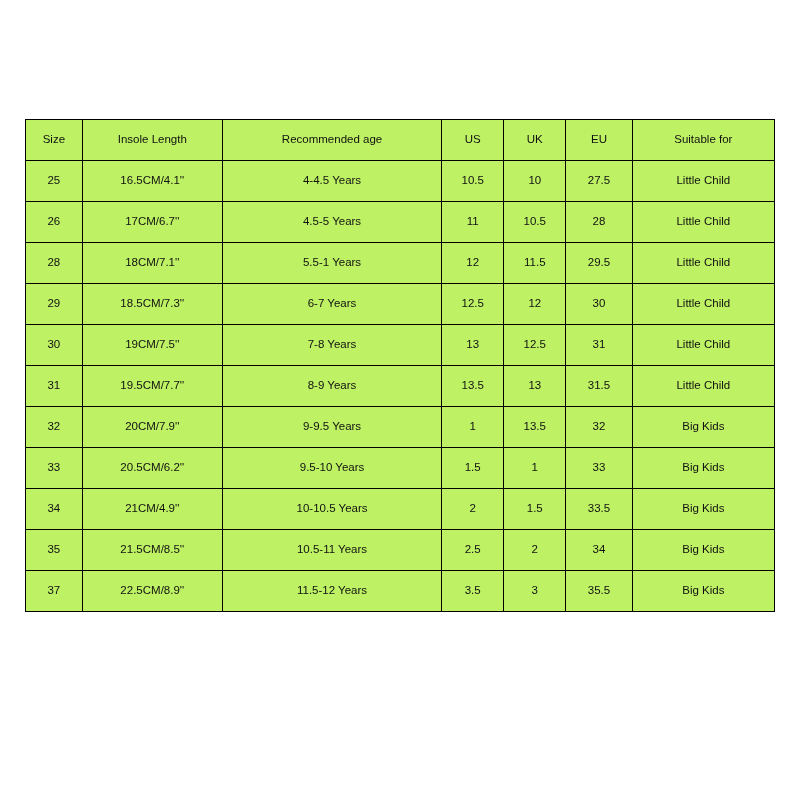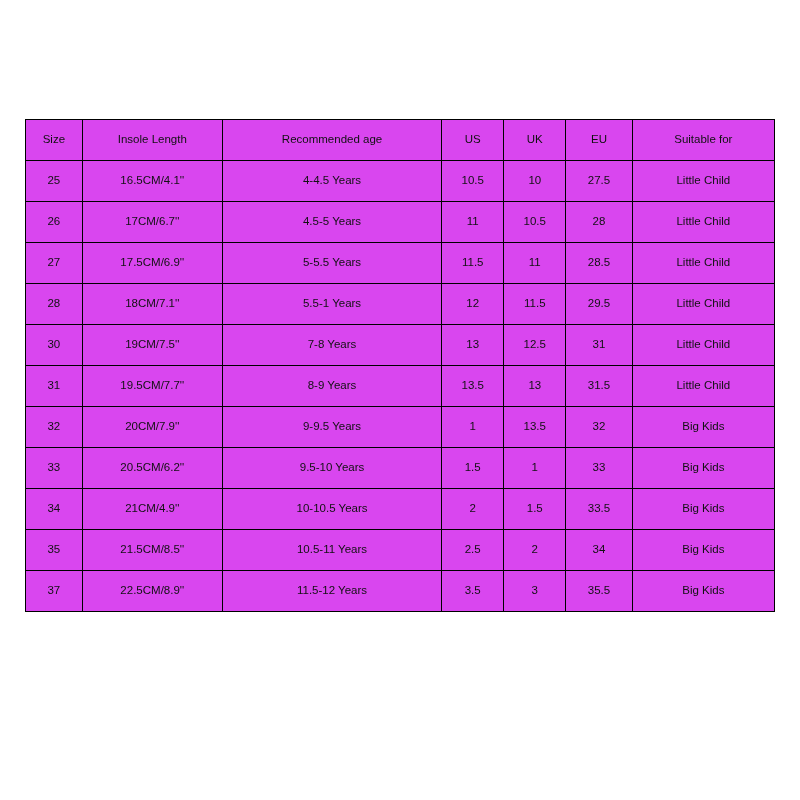--- a/index.html
+++ b/index.html
@@ -20,21 +20,21 @@
   #table-wrap {
     position: absolute;
     left: 25px;
     top: 119px;
     width: 750px;
   }
   table.size-chart {
     border-collapse: collapse;
     width: 750px;
     table-layout: fixed;
-    background: #d946ef;
+    background: #bef264;
   }
   table.size-chart td,
   table.size-chart th {
     border: 1px solid #000000;
     text-align: center;
     vertical-align: middle;
     font-size: 11.5px;
     color: #111111;
     font-weight: normal;
     height: 40px;
@@ -94,35 +94,35 @@
         <tr>
           <td>26</td>
           <td>17CM/6.7''</td>
           <td>4.5-5 Years</td>
           <td>11</td>
           <td>10.5</td>
           <td>28</td>
           <td>Little Child</td>
         </tr>
         <tr>
-          <td>27</td>
-          <td>17.5CM/6.9''</td>
-          <td>5-5.5 Years</td>
-          <td>11.5</td>
-          <td>11</td>
-          <td>28.5</td>
-          <td>Little Child</td>
-        </tr>
-        <tr>
           <td>28</td>
           <td>18CM/7.1''</td>
           <td>5.5-1 Years</td>
           <td>12</td>
           <td>11.5</td>
           <td>29.5</td>
+          <td>Little Child</td>
+        </tr>
+        <tr>
+          <td>29</td>
+          <td>18.5CM/7.3''</td>
+          <td>6-7 Years</td>
+          <td>12.5</td>
+          <td>12</td>
+          <td>30</td>
           <td>Little Child</td>
         </tr>
         <tr>
           <td>30</td>
           <td>19CM/7.5''</td>
           <td>7-8 Years</td>
           <td>13</td>
           <td>12.5</td>
           <td>31</td>
           <td>Little Child</td>

